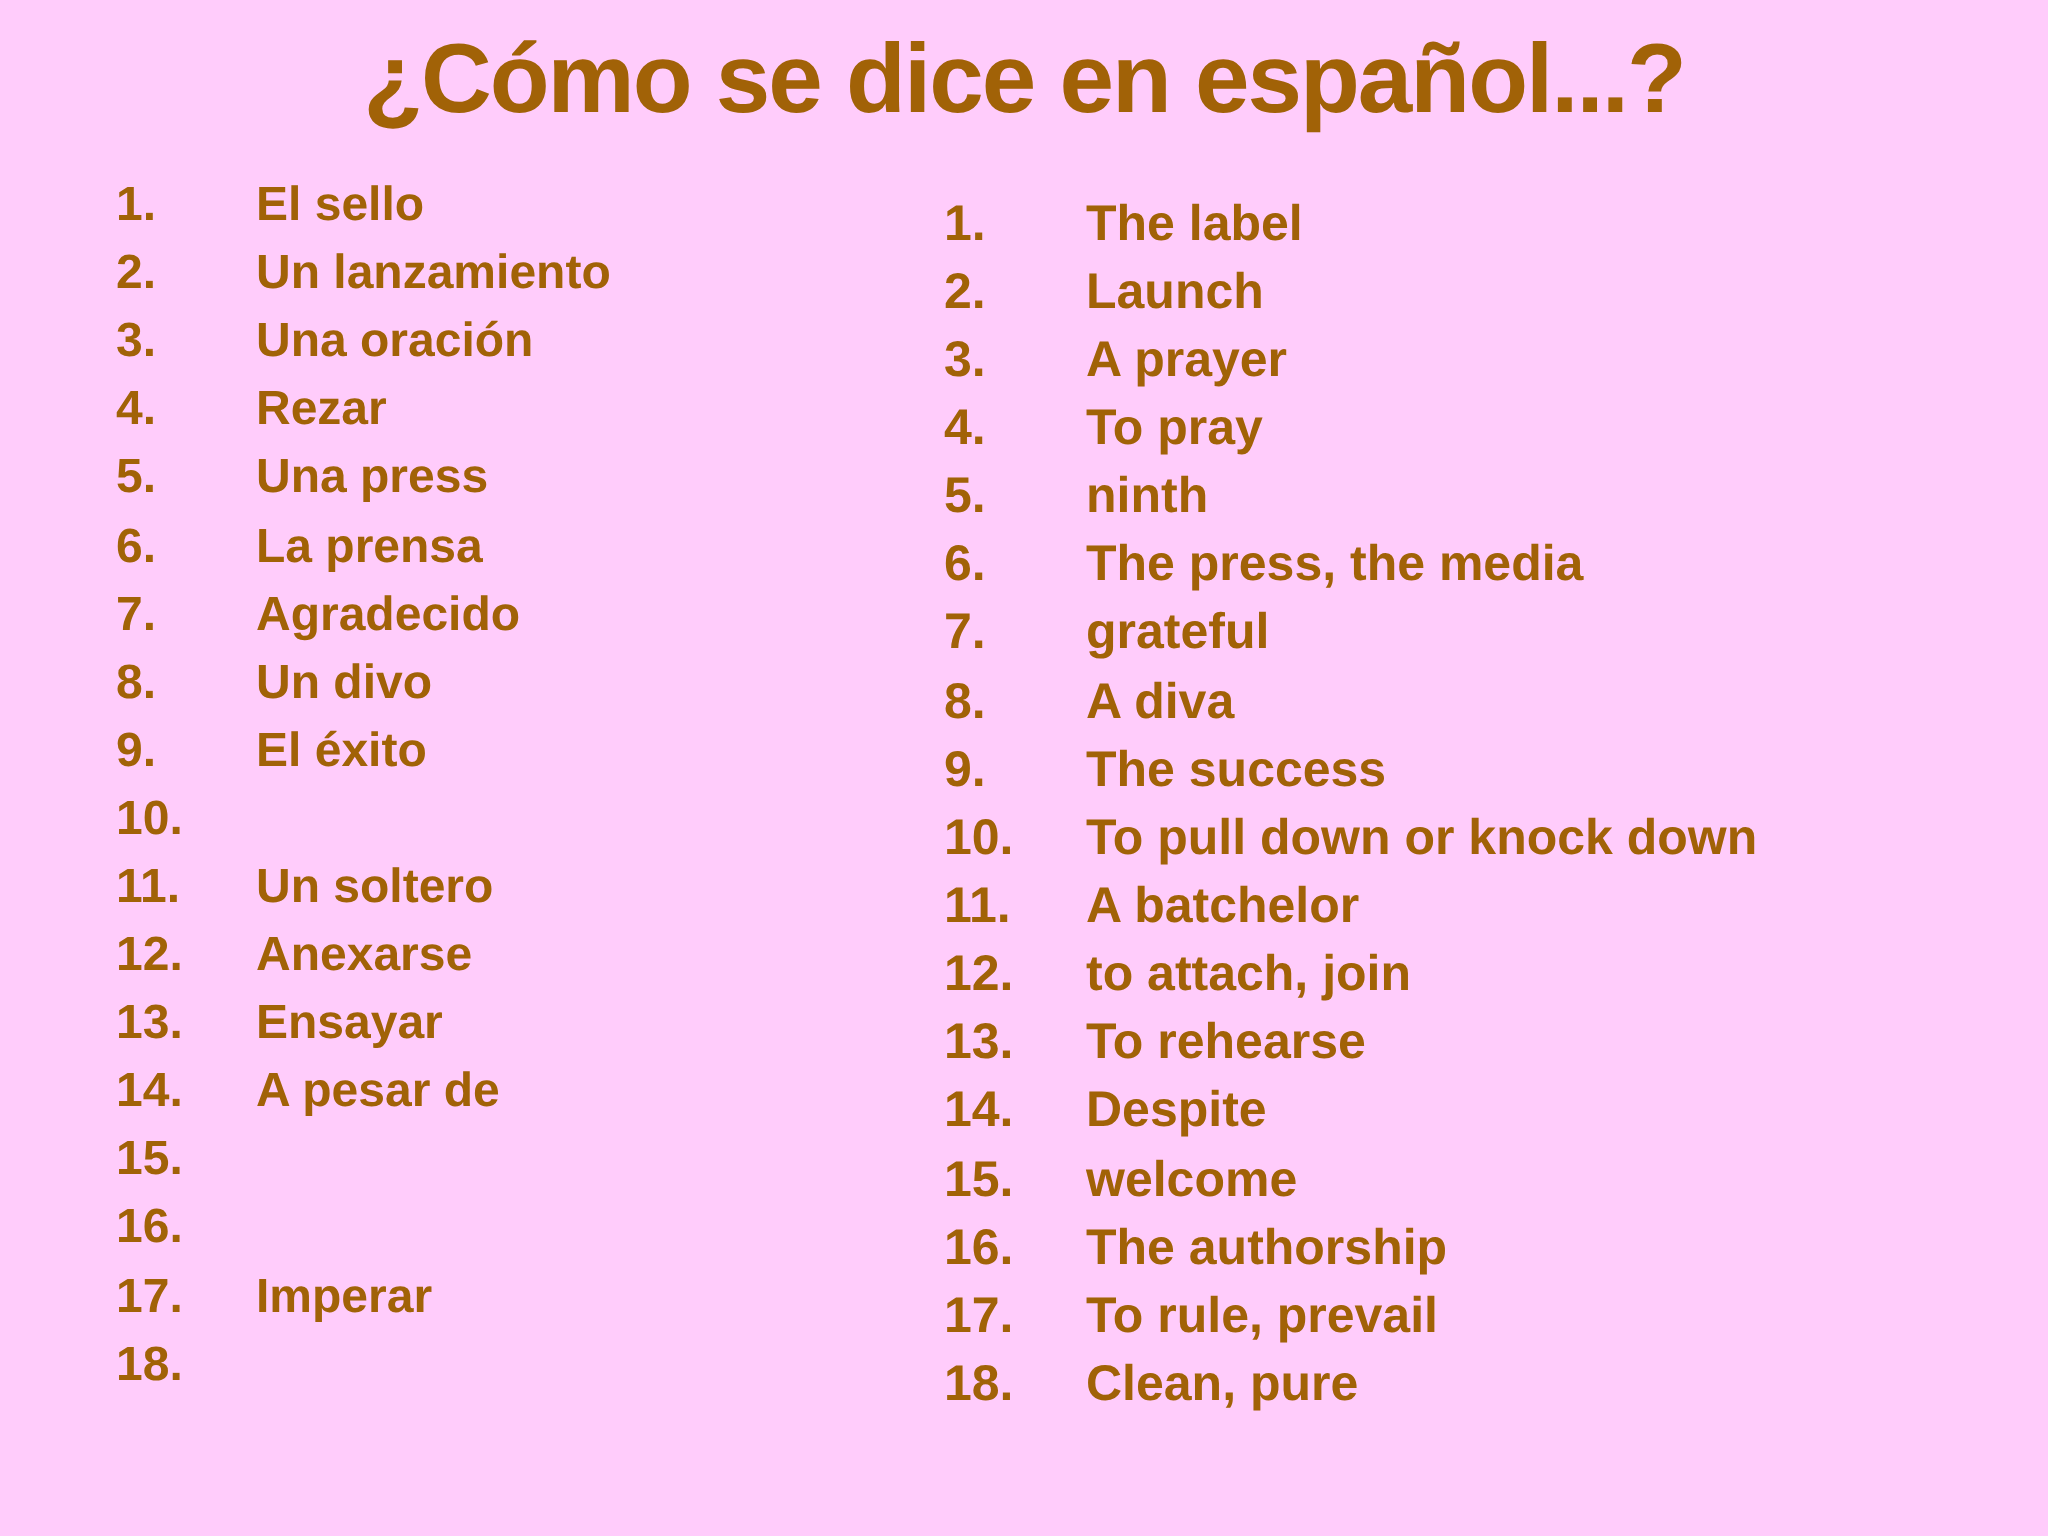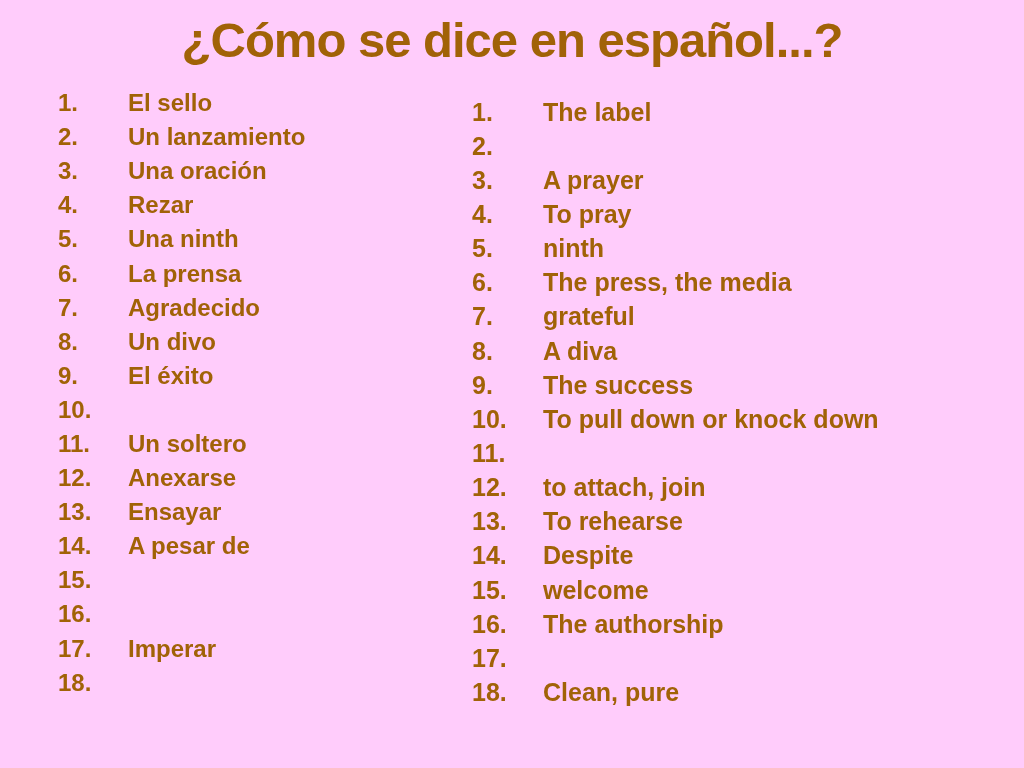--- a/index.html
+++ b/index.html
@@ -74,21 +74,21 @@
       <div class="row">
         <span class="num">3.</span>
         <span class="txt">Una oración</span>
       </div>
       <div class="row">
         <span class="num">4.</span>
         <span class="txt">Rezar</span>
       </div>
       <div class="row">
         <span class="num">5.</span>
-        <span class="txt">Una ninth</span>
+        <span class="txt">Una press</span>
       </div>
       <div class="row">
         <span class="num">6.</span>
         <span class="txt">La prensa</span>
       </div>
       <div class="row">
         <span class="num">7.</span>
         <span class="txt">Agradecido</span>
       </div>
       <div class="row">
@@ -133,20 +133,21 @@
       </div>
     </div>
 
   <div class="list right-list">
       <div class="row">
         <span class="num">1.</span>
         <span class="txt">The label</span>
       </div>
       <div class="row">
         <span class="num">2.</span>
+        <span class="txt">Launch</span>
       </div>
       <div class="row">
         <span class="num">3.</span>
         <span class="txt">A prayer</span>
       </div>
       <div class="row">
         <span class="num">4.</span>
         <span class="txt">To pray</span>
       </div>
       <div class="row">
@@ -168,20 +169,21 @@
       <div class="row">
         <span class="num">9.</span>
         <span class="txt">The success</span>
       </div>
       <div class="row">
         <span class="num">10.</span>
         <span class="txt">To pull down or knock down</span>
       </div>
       <div class="row">
         <span class="num">11.</span>
+        <span class="txt">A batchelor</span>
       </div>
       <div class="row">
         <span class="num">12.</span>
         <span class="txt">to attach, join</span>
       </div>
       <div class="row">
         <span class="num">13.</span>
         <span class="txt">To rehearse</span>
       </div>
       <div class="row">
@@ -191,19 +193,20 @@
       <div class="row">
         <span class="num">15.</span>
         <span class="txt">welcome</span>
       </div>
       <div class="row">
         <span class="num">16.</span>
         <span class="txt">The authorship</span>
       </div>
       <div class="row">
         <span class="num">17.</span>
+        <span class="txt">To rule, prevail</span>
       </div>
       <div class="row">
         <span class="num">18.</span>
         <span class="txt">Clean, pure</span>
       </div>
     </div>
 </div>
 
 </body></html>

